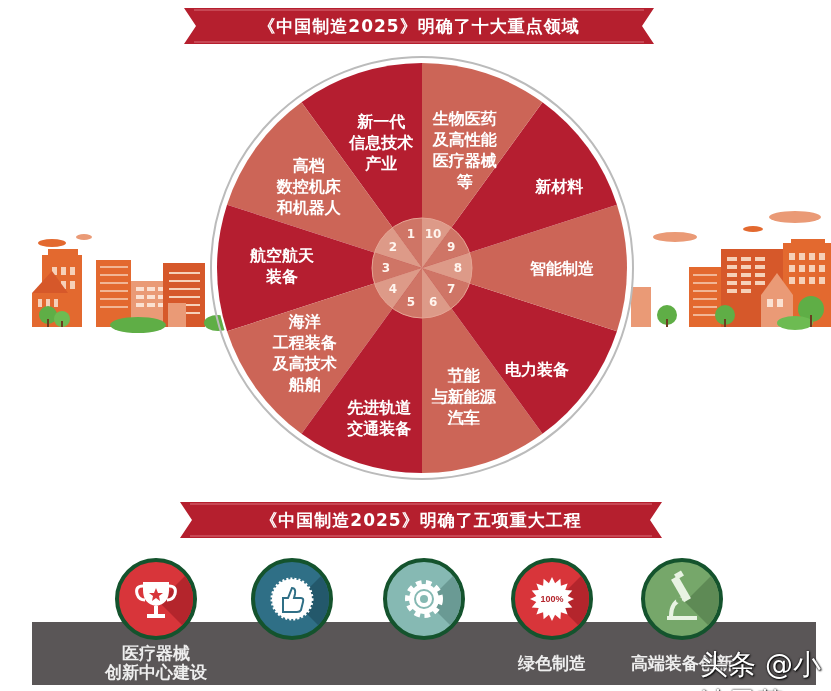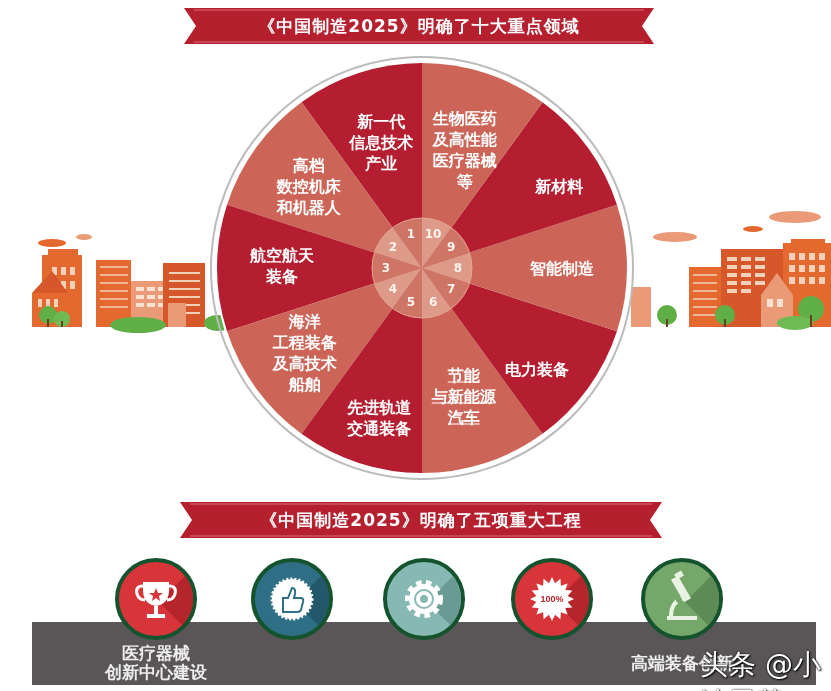--- a/index.html
+++ b/index.html
@@ -303,20 +303,21 @@
 </div>
 
 <div class="proj" style="left:504px;">
   <div class="proj-circle" style="background:#d8353a;">
     <div class="shadow" style="background:#b4252c;"></div>
     <svg width="74" height="74">
       <polygon id="starburst" fill="#fff" points="59.0,37.0 52.7,40.1 57.3,45.4 50.3,45.9 52.6,52.6 45.9,50.3 45.4,57.3 40.1,52.7 37.0,59.0 33.9,52.7 28.6,57.3 28.1,50.3 21.4,52.6 23.7,45.9 16.7,45.4 21.3,40.1 15.0,37.0 21.3,33.9 16.7,28.6 23.7,28.1 21.4,21.4 28.1,23.7 28.6,16.7 33.9,21.3 37.0,15.0 40.1,21.3 45.4,16.7 45.9,23.7 52.6,21.4 50.3,28.1 57.3,28.6 52.7,33.9"></polygon>
       <text x="37" y="40" text-anchor="middle" font-size="9" font-weight="bold" fill="#b4252c" font-family="Liberation Sans, sans-serif">100%</text>
     </svg>
   </div>
+  <div class="proj-label one">绿色制造</div>
 </div>
 
 <div class="proj" style="left:634px;text-decoration:underline;">
   <div class="proj-circle" style="background:#76a76a;">
     <div class="shadow" style="background:#5e8a55;"></div>
     <svg width="74" height="74">
       <rect x="22" y="54" width="30" height="4" fill="#e8f3e3"></rect>
       <path d="M26 54 q0 -14 12 -18" fill="none" stroke="#e8f3e3" stroke-width="4"></path>
       <rect x="32" y="14" width="8" height="26" fill="#e8f3e3" transform="rotate(-30 36 27)"></rect>
       <rect x="30" y="10" width="8" height="6" fill="#e8f3e3" transform="rotate(-30 34 13)"></rect>

